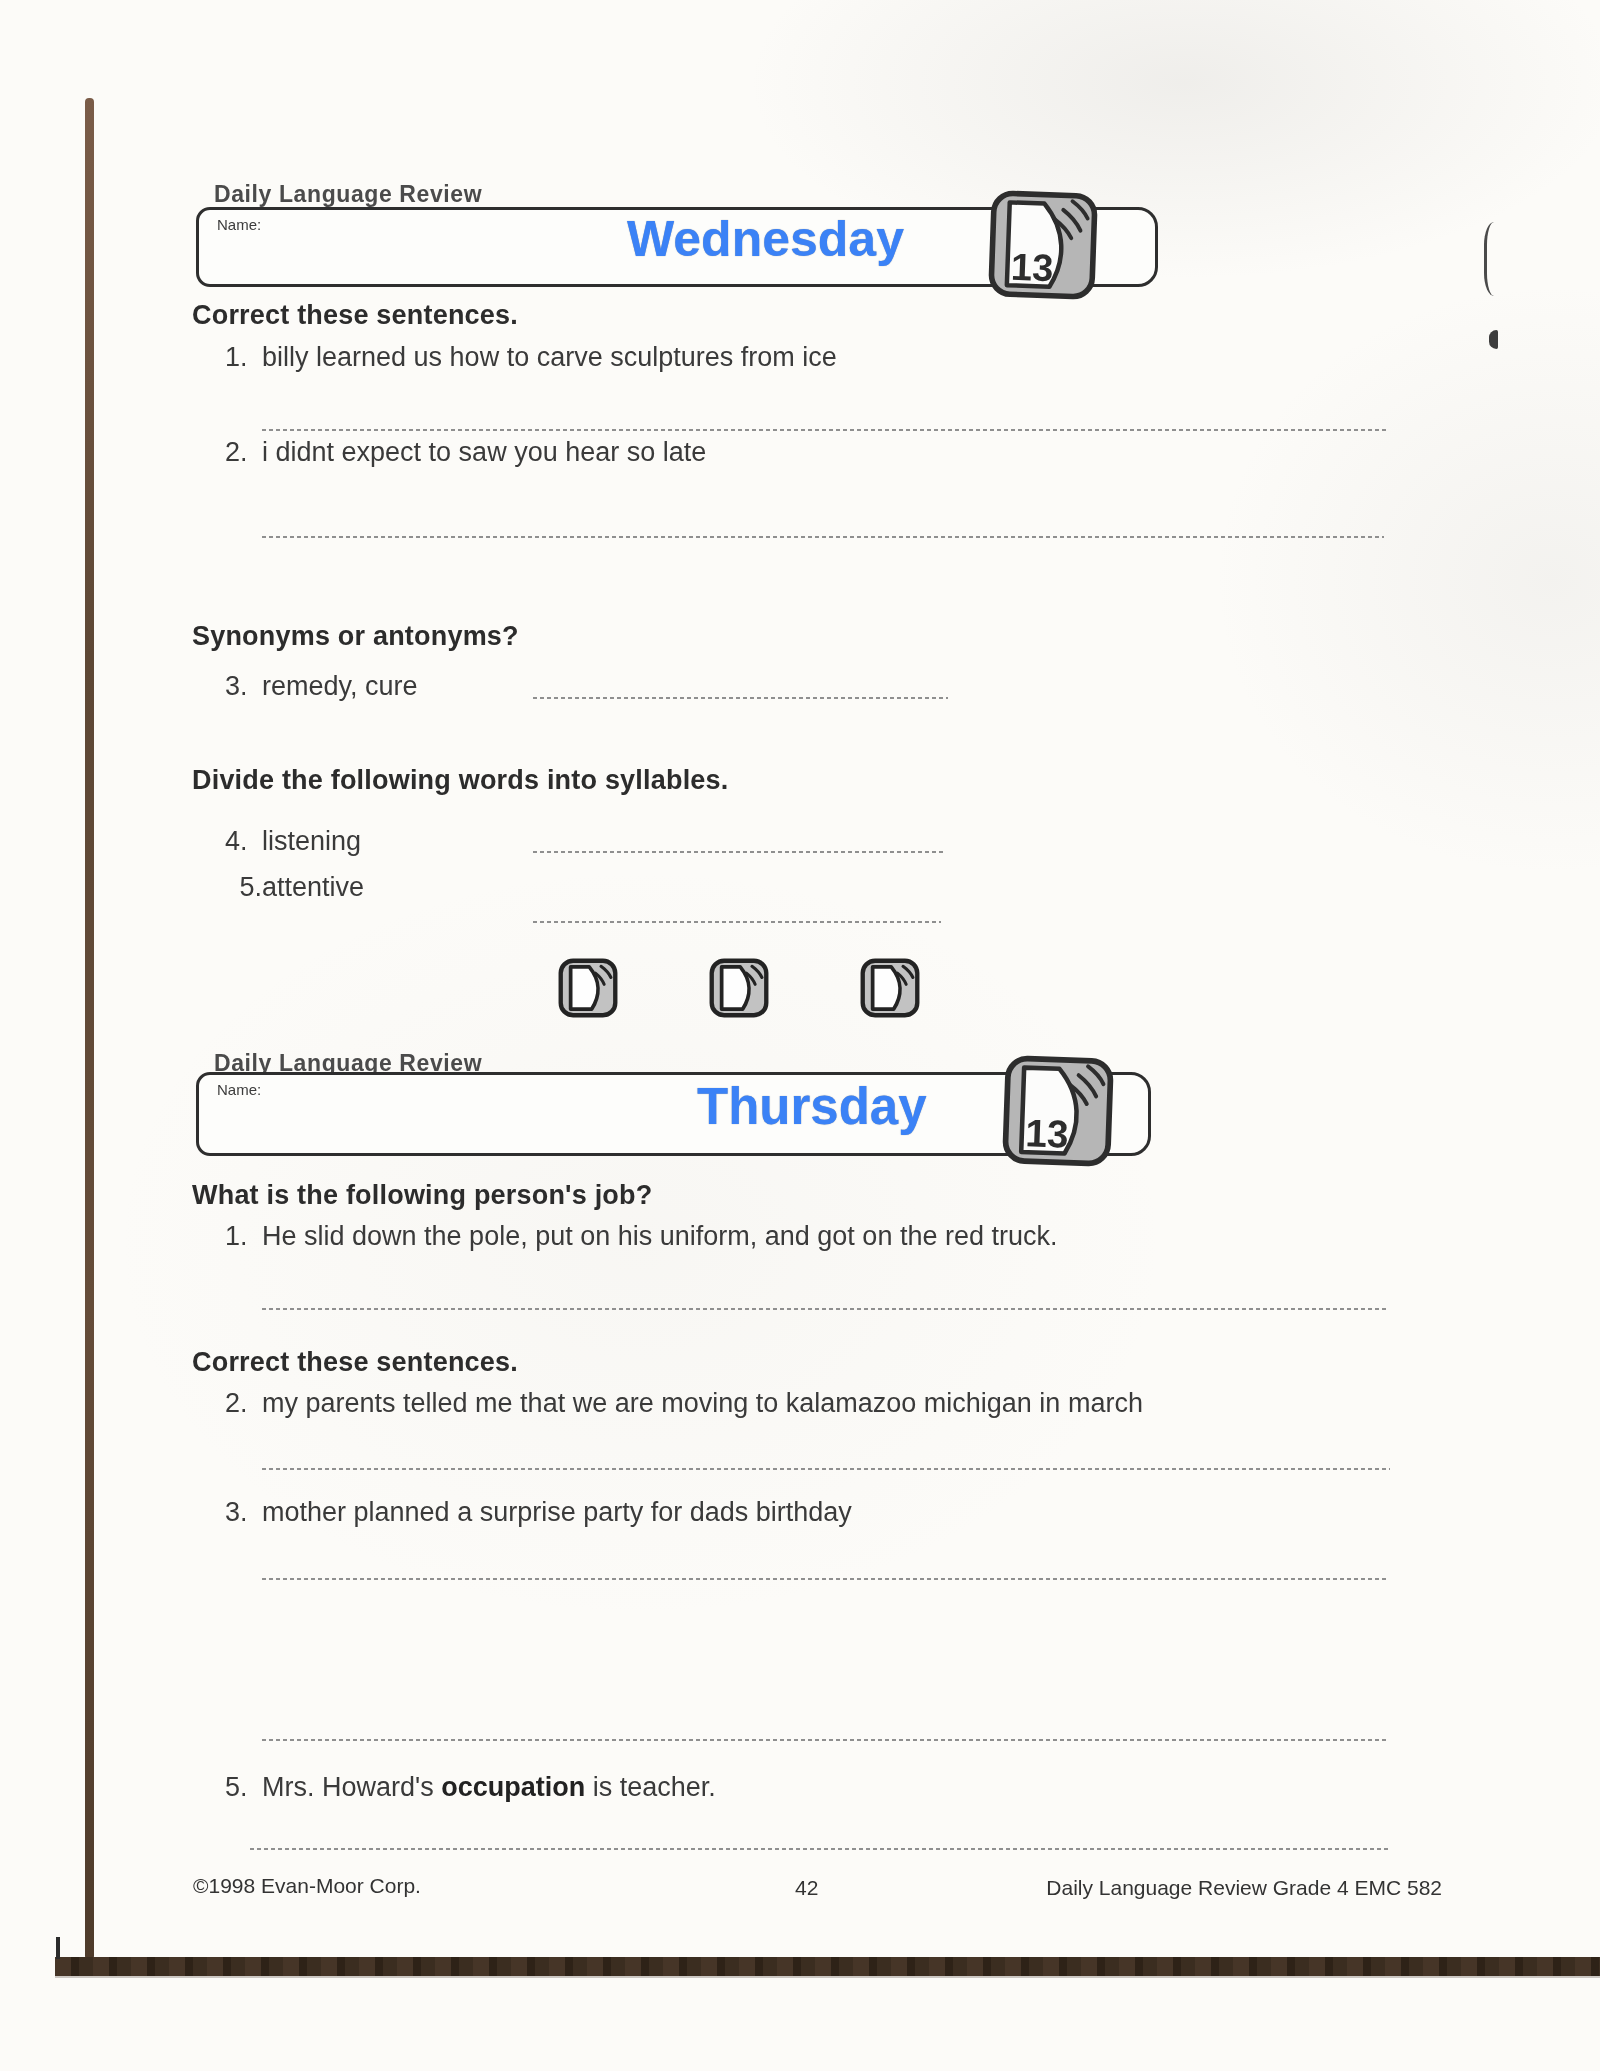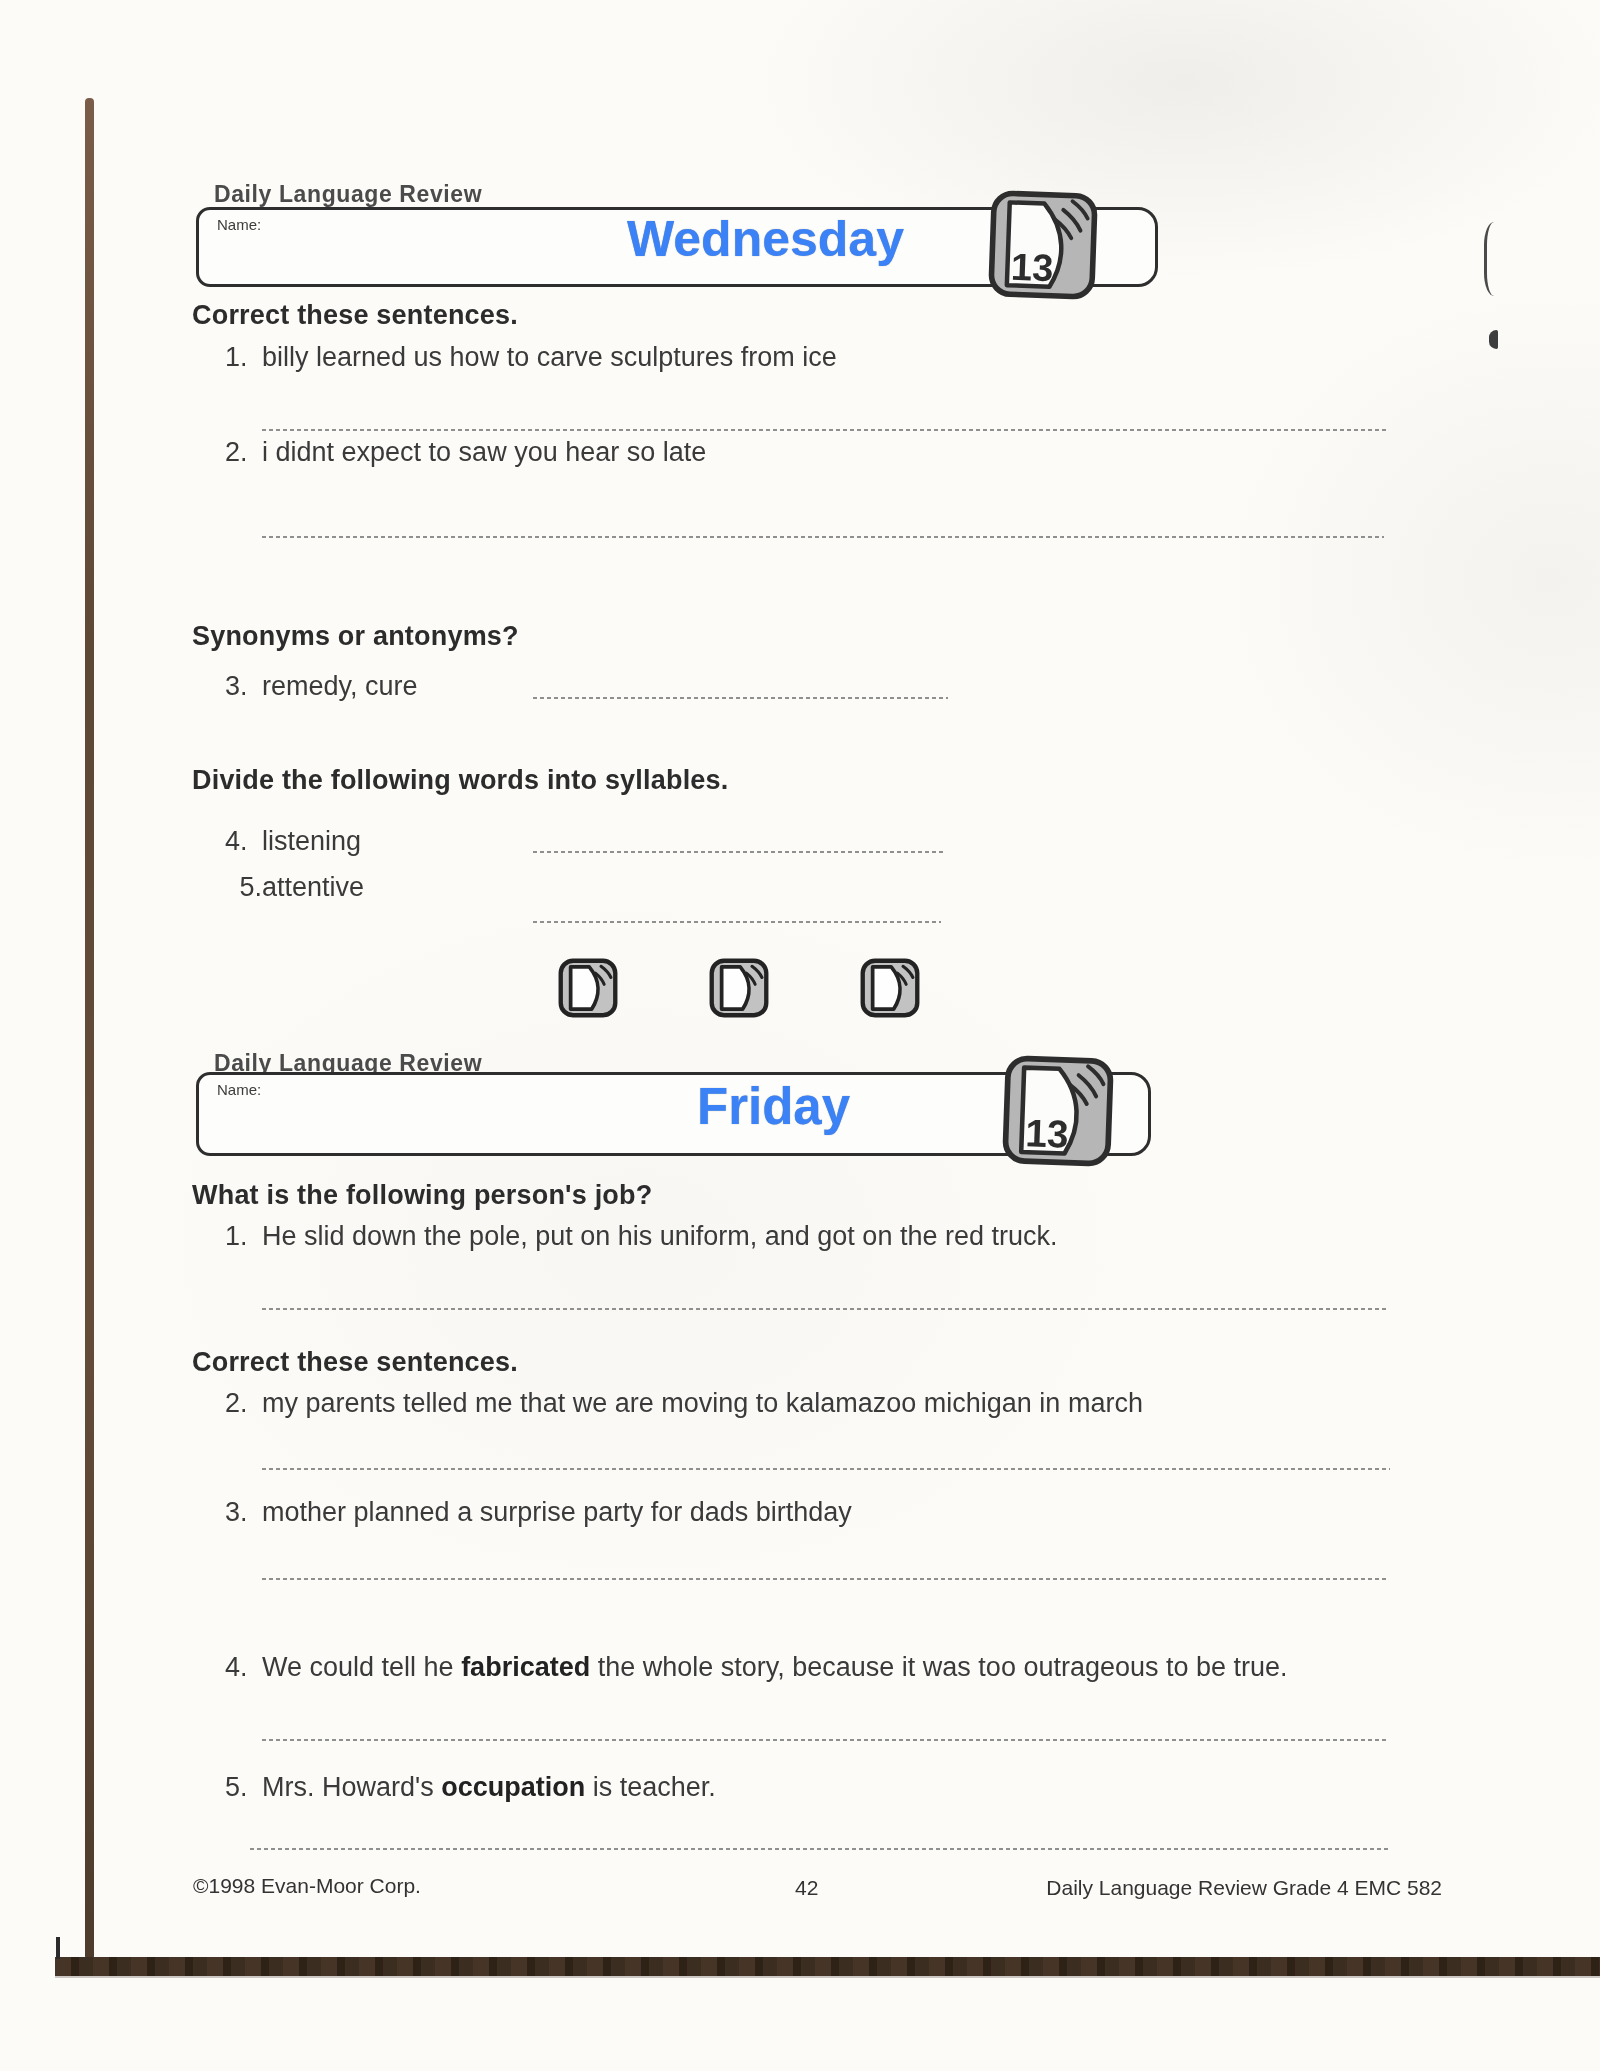--- a/index.html
+++ b/index.html
@@ -122,21 +122,21 @@
       <path d="M22,16 L52,16 C70,38 70,62 56,84 L22,84 Z" fill="#fefefe" stroke="#232323" stroke-width="6" stroke-linejoin="round"></path>
       <path d="M62,26 q10,8 14,18" fill="none" stroke="#232323" stroke-width="5" stroke-linecap="round"></path>
       <path d="M71,15 q11,8 16,18" fill="none" stroke="#232323" stroke-width="5" stroke-linecap="round"></path>
     </svg>
   </div>
 
   <div class="kicker" style="left:214px;top:1050px;">Daily Language Review</div>
 
   <div class="bar" style="left:196px;top:1072px;width:949px;height:78px;">
     <span class="name-label">Name:</span>
-    <span class="day-title" style="left:498px;top:2px;font-size:51px;">Friday</span>
+    <span class="day-title" style="left:498px;top:2px;font-size:51px;">Thursday</span>
     <svg class="badge" style="left:802px;top:-23px;transform:rotate(2deg);" width="114" height="118" viewBox="0 0 100 100">
       <rect x="5" y="5" width="90" height="90" rx="17" fill="#b6b6b6" stroke="#2d2d2d" stroke-width="5"></rect>
       <path d="M19,13 L50,13 C70,36 71,63 57,87 L19,87 Z" fill="#fcfcfb" stroke="#2d2d2d" stroke-width="4" stroke-linejoin="round"></path>
       <path d="M60,27 q10,7 15,16" fill="none" stroke="#2d2d2d" stroke-width="3.5" stroke-linecap="round"></path>
       <path d="M67,18 q11,8 16,18" fill="none" stroke="#2d2d2d" stroke-width="3.5" stroke-linecap="round"></path>
       <path d="M75,10 q10,7 14,15" fill="none" stroke="#2d2d2d" stroke-width="3.5" stroke-linecap="round"></path>
       <text x="41" y="82" font-size="34" font-weight="bold" fill="#2d2d2d" text-anchor="middle">13</text>
     </svg>
   </div>
 
@@ -153,23 +153,20 @@
     <span class="num">2.</span><span>my parents telled me that we are moving to kalamazoo michigan in march</span>
   </div>
   <div class="ansline" style="left:262px;top:1468px;width:1128px;"></div>
 
   <div class="item" style="left:225px;top:1497px;">
     <span class="num">3.</span><span>mother planned a surprise party for dads birthday</span>
   </div>
   <div class="ansline" style="left:262px;top:1578px;width:1125px;"></div>
 
 
-  <div class="item" style="left:225px;top:1652px;">
-    <span class="num">4.</span><span>We could tell he </span><b>fabricated</b><span> the whole story, because it was too outrageous to be true.</span>
-  </div>
   <div class="ansline" style="left:262px;top:1739px;width:1125px;"></div>
 
   <div class="item" style="left:225px;top:1772px;">
     <span class="num">5.</span><span>Mrs. Howard's </span><b>occupation</b><span> is teacher.</span>
   </div>
   <div class="ansline" style="left:250px;top:1848px;width:1140px;"></div>
 
   <div class="footer-text" style="left:193px;top:1874px;">©1998 Evan-Moor Corp.</div>
   <div class="footer-text" style="left:795px;top:1876px;">42</div>
   <div class="footer-text" style="right:158px;top:1876px;">Daily Language Review Grade 4 EMC 582</div>

